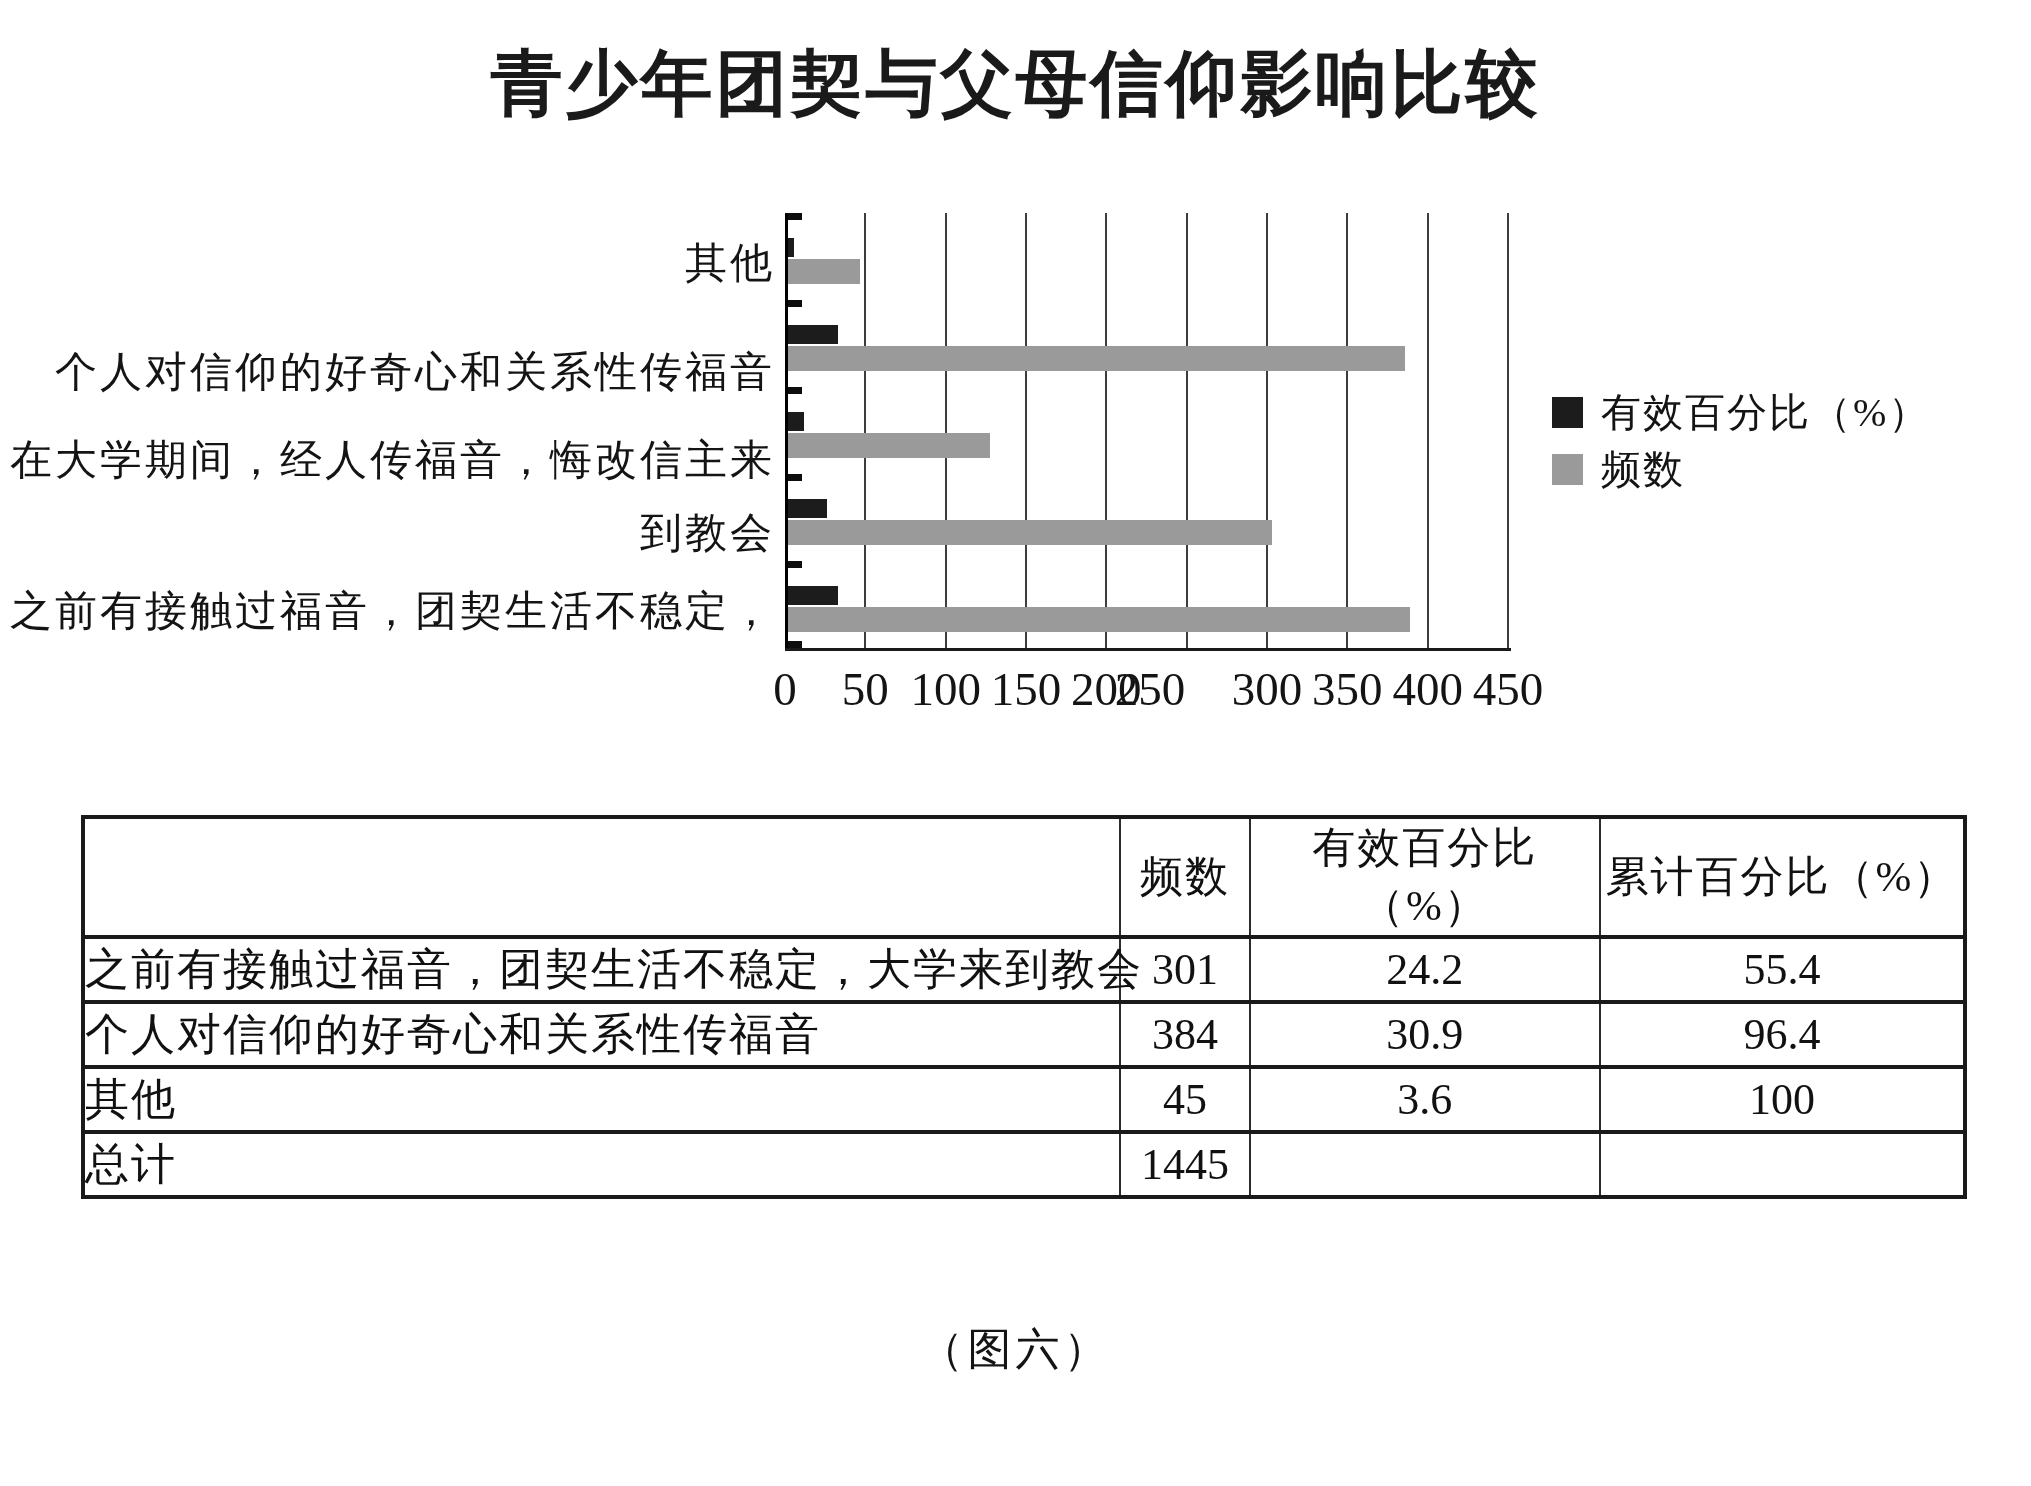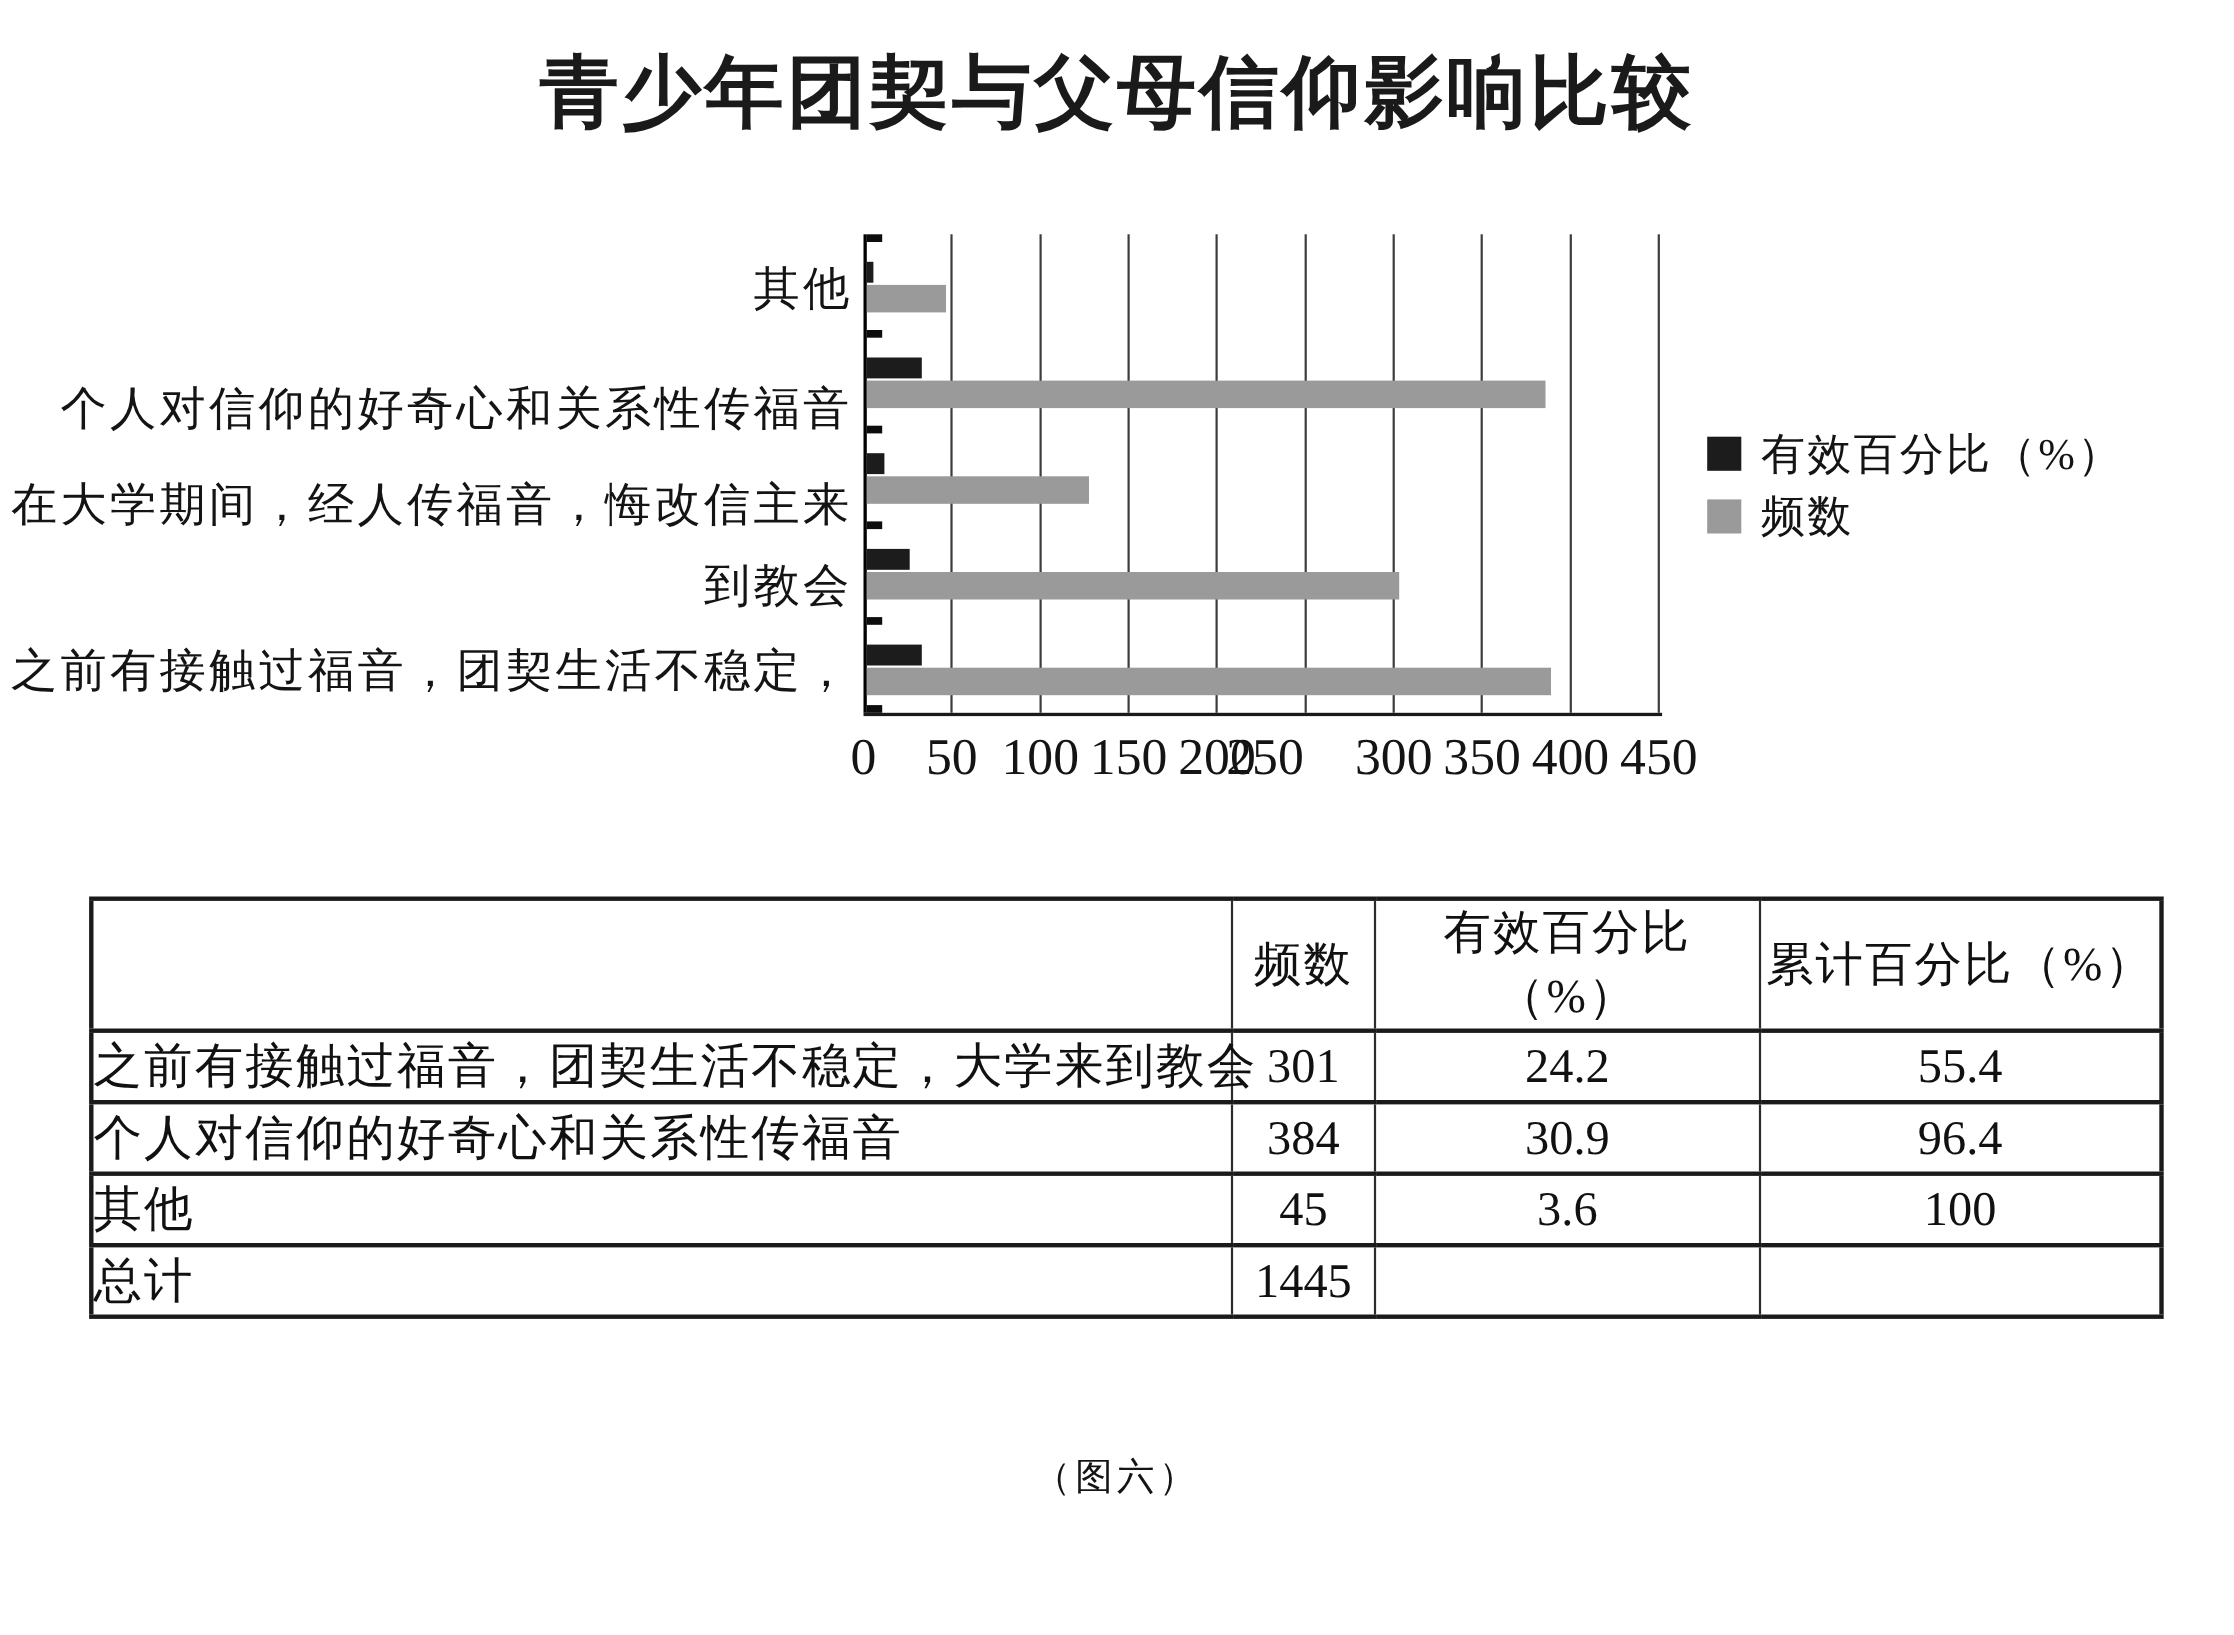--- a/index.html
+++ b/index.html
@@ -25,21 +25,21 @@
              table-layout:fixed;}
   table.freq th,table.freq td{border-top:4px solid #1a1a1a;border-bottom:4px solid #1a1a1a;
              border-left:2px solid #2c2c2c;border-right:2px solid #2c2c2c;
              padding:0;vertical-align:middle;}
   table.freq{border:4px solid #1a1a1a;}
   table.freq th{height:72px;font-weight:normal;font-size:43px;text-align:center;letter-spacing:2px;}
   table.freq td{height:61px;font-size:44px;}
   td.cell-label{text-align:left;padding-left:20px;font-size:42px;letter-spacing:2px;white-space:nowrap;}
   td.cell-num{text-align:center;}
   .caption{position:absolute;left:0;top:1320px;width:100%;text-align:center;
-           font-size:34px;letter-spacing:4px;color:#141414;}
+           font-size:44px;letter-spacing:4px;color:#141414;}
 </style>
 </head>
 <body>
 
 <div class="page">
 
   <div class="title">青少年团契与父母信仰影响比较</div>
 
   <div class="chart">
     <div class="plot" id="plot">

